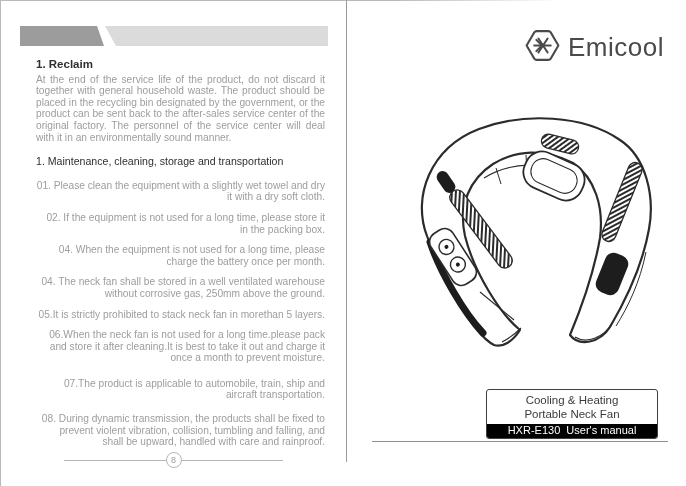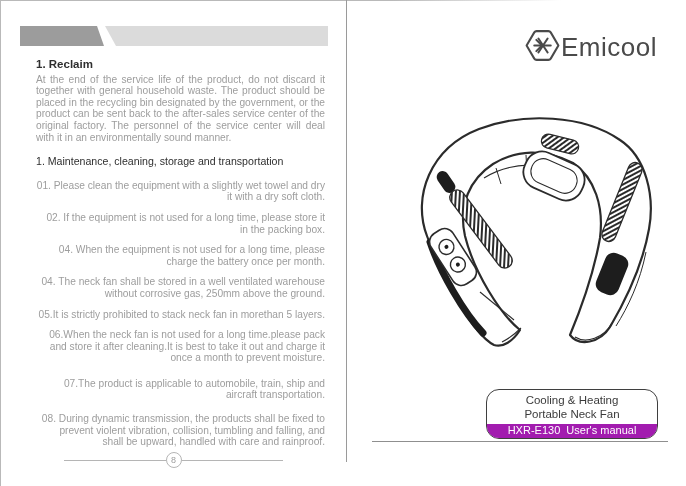--- a/index.html
+++ b/index.html
@@ -22,27 +22,27 @@
   .intro{margin:0 0 13px 0;text-align:justify;}
   .item{margin:0 0 9px 0;text-align:right;}
   .page-footer{position:absolute;left:63px;top:452px;width:219px;height:16px;
          display:flex;align-items:center;}
   .footer-line{flex:1;height:1px;background:#b5b5b5;}
   .footer-circle{width:14px;height:14px;border:1px solid #b5b5b5;border-radius:50%;
          color:#9d9d9d;font-size:9px;line-height:14px;text-align:center;flex:0 0 auto;}
   .page-divider{position:absolute;left:345px;top:0;width:1px;height:462px;background:#9a9a9a;}
   
   .page-right{position:absolute;left:346px;top:0;width:340px;height:486px;}
-  .brand{position:absolute;left:177px;top:26px;display:flex;align-items:center;}
+  .brand{position:absolute;left:177px;top:26px;display:flex;align-items:center;gap:7px;}
   .brand-text{font-size:26px;color:#4a4a4a;letter-spacing:.5px;}
   .illustration{position:absolute;left:37px;top:102px;width:292px;height:258px;}
   .product-box{position:absolute;left:139px;top:389px;width:172px;border:1.5px solid #3f3f3f;
-         border-radius:13px;overflow:hidden;background:#fff;text-align:center;box-sizing:border-box;}
+         border-radius:3px;overflow:hidden;background:#fff;text-align:center;box-sizing:border-box;}
   .product-box-top{padding:4px 2px 3px 2px;font-size:11.5px;line-height:13.5px;color:#3b3b3b;}
-  .model-bar{background:#a21caf;color:#fff;font-size:11px;line-height:13px;
+  .model-bar{background:#000000;color:#fff;font-size:11px;line-height:13px;
          padding:0 0 1px 0;white-space:pre;}
   .right-separator{position:absolute;left:25px;top:441px;width:296px;height:1px;background:#8f8f8f;}
 </style>
 </head>
 <body>
 
 <div class="sheet">
 
   <div class="page-left">
     <div class="header-bar">

